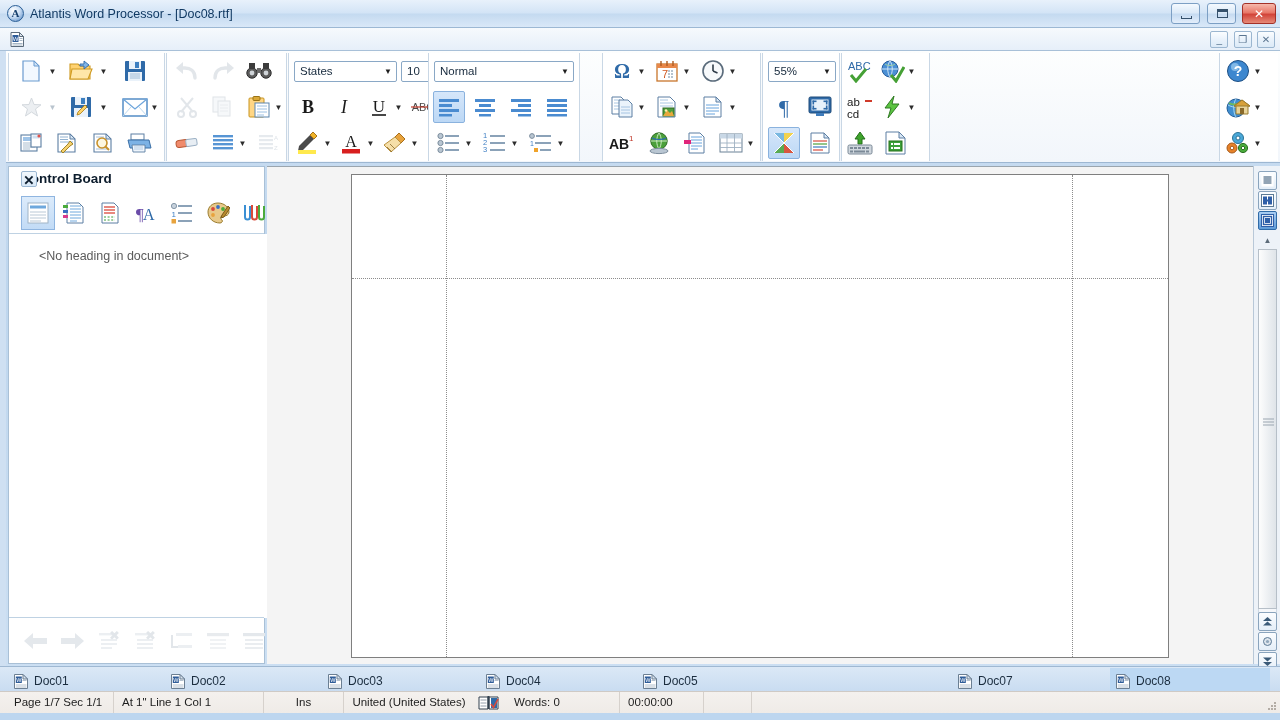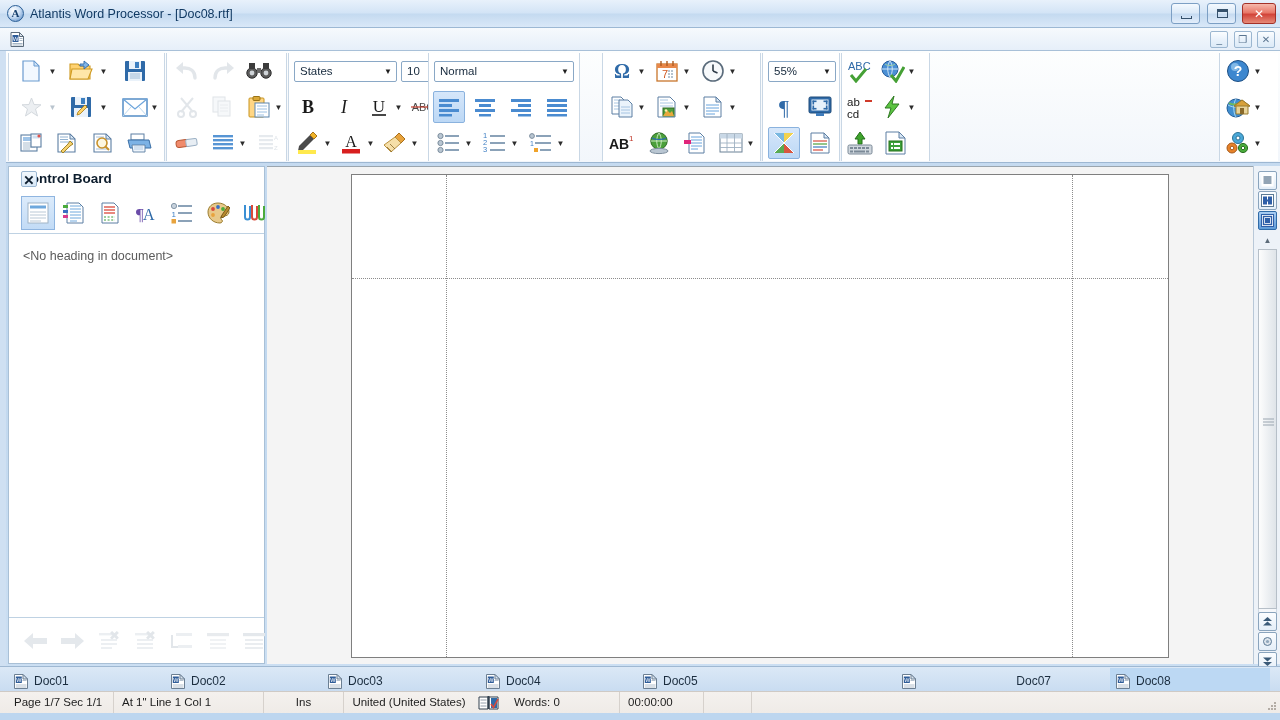--- a/index.html
+++ b/index.html
@@ -130,21 +130,21 @@
   .panel-tabs{
     position:absolute;left:0;top:27px;width:255px;height:40px;
     border-bottom:1px solid #bfd2e3;box-sizing:border-box;
   }
   .ptab{
     position:absolute;top:2px;width:34px;height:34px;box-sizing:border-box;
     display:flex;align-items:center;justify-content:center;
   }
   .ptab.sel{background:linear-gradient(to bottom,#dcebfb,#c2dbf6);border:1px solid #8fb5e0;}
   .panel-body{
-    position:absolute;left:0;top:67px;width:255px;height:384px;background:#fff;
+    position:absolute;left:16px;top:67px;width:255px;height:384px;background:#fff;
   }
   .panel-note{position:absolute;left:14px;top:15px;font-size:12.5px;color:#5b5b5b;}
   .panel-foot{
     position:absolute;left:0;bottom:0;width:255px;height:46px;
     border-top:1px solid #bfd2e3;box-sizing:border-box;background:#fff;
   }
   .fbtn{position:absolute;top:6px;width:34px;height:34px;display:flex;align-items:center;justify-content:center;}
 
   
   .docarea{
@@ -1176,21 +1176,21 @@
           <rect x="1.8" y="2.5" width="6" height="6.5" fill="#2f5d99"></rect>
           <text x="4.8" y="8" font-size="5.5" fill="#fff" text-anchor="middle" font-family="Liberation Sans,sans-serif">W</text>
           <g stroke="#9fb0c2" stroke-width="0.8">
             <line x1="8.5" y1="6.5" x2="12.5" y2="6.5"></line>
             <line x1="1.8" y1="11" x2="12.5" y2="11"></line>
             <line x1="1.8" y1="13" x2="12.5" y2="13"></line>
           </g>
         </svg>
       <span class="dlabel">Doc06</span>
     </div>
-    <div class="dtab" style="left:896px;width:155px;justify-content:space-between;">
+    <div class="dtab" style="left:952px;width:155px;">
       <svg width="14" height="15" viewBox="0 0 14 15">
           <polygon points="0.5,0.5 9,0.5 13.5,5 13.5,14.5 0.5,14.5" fill="#fff" stroke="#6b7f93"></polygon>
           <polygon points="9,0.5 13.5,5 9,5" fill="#dbe5ef" stroke="#6b7f93"></polygon>
           <rect x="1.8" y="2.5" width="6" height="6.5" fill="#2f5d99"></rect>
           <text x="4.8" y="8" font-size="5.5" fill="#fff" text-anchor="middle" font-family="Liberation Sans,sans-serif">W</text>
           <g stroke="#9fb0c2" stroke-width="0.8">
             <line x1="8.5" y1="6.5" x2="12.5" y2="6.5"></line>
             <line x1="1.8" y1="11" x2="12.5" y2="11"></line>
             <line x1="1.8" y1="13" x2="12.5" y2="13"></line>
           </g>

